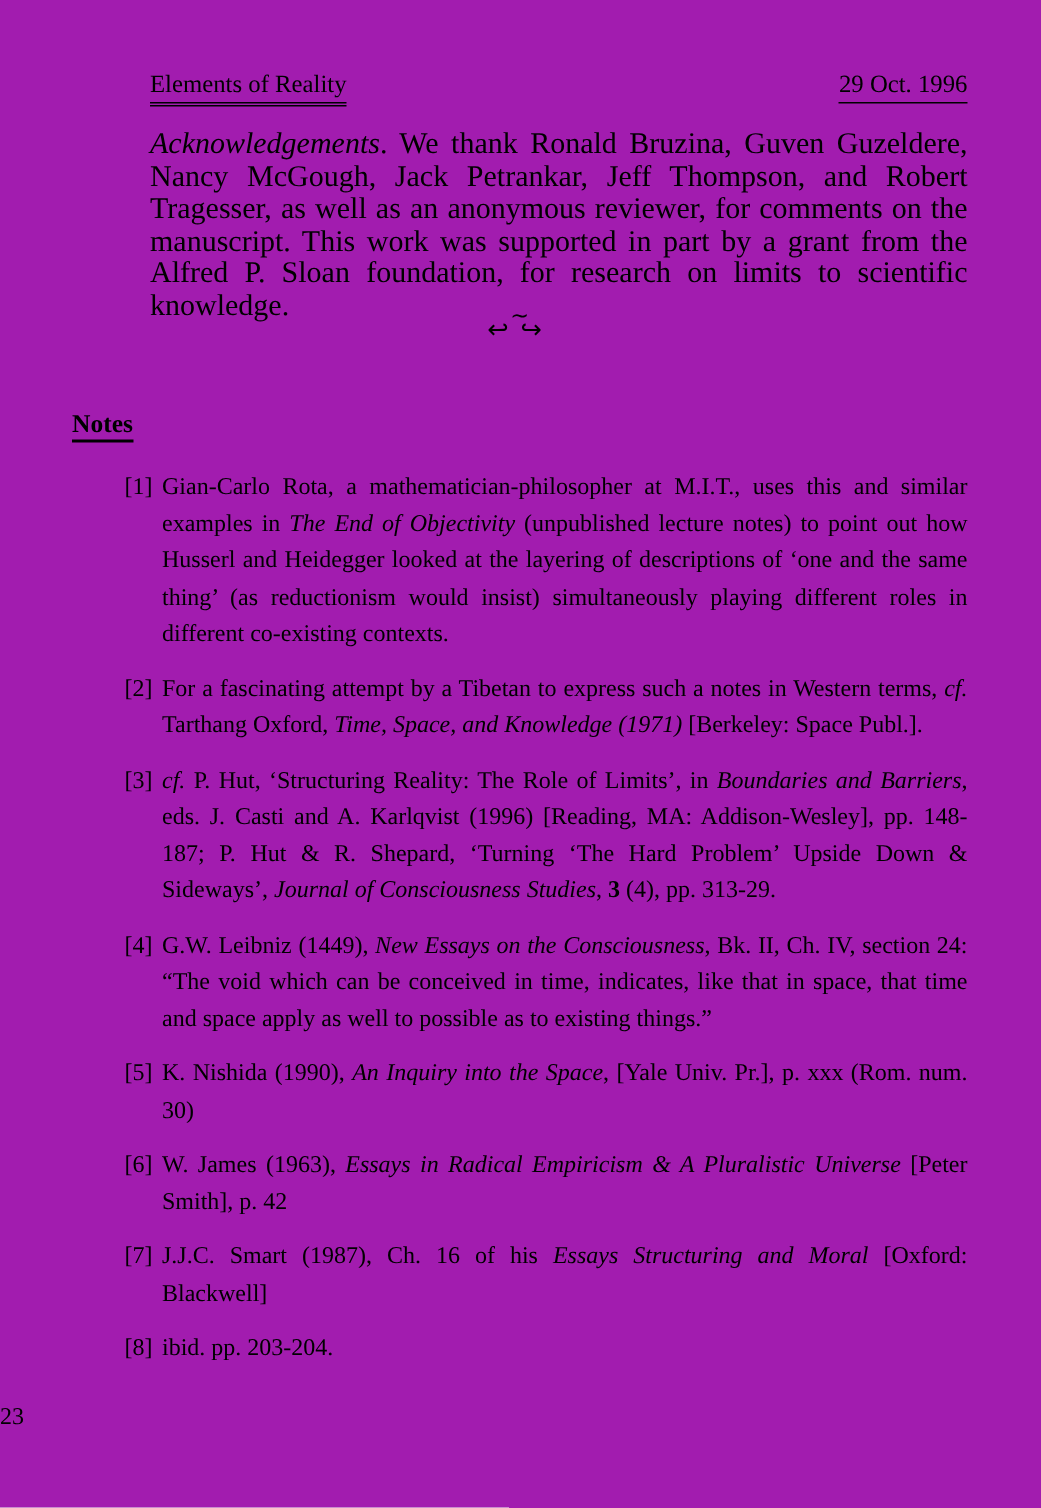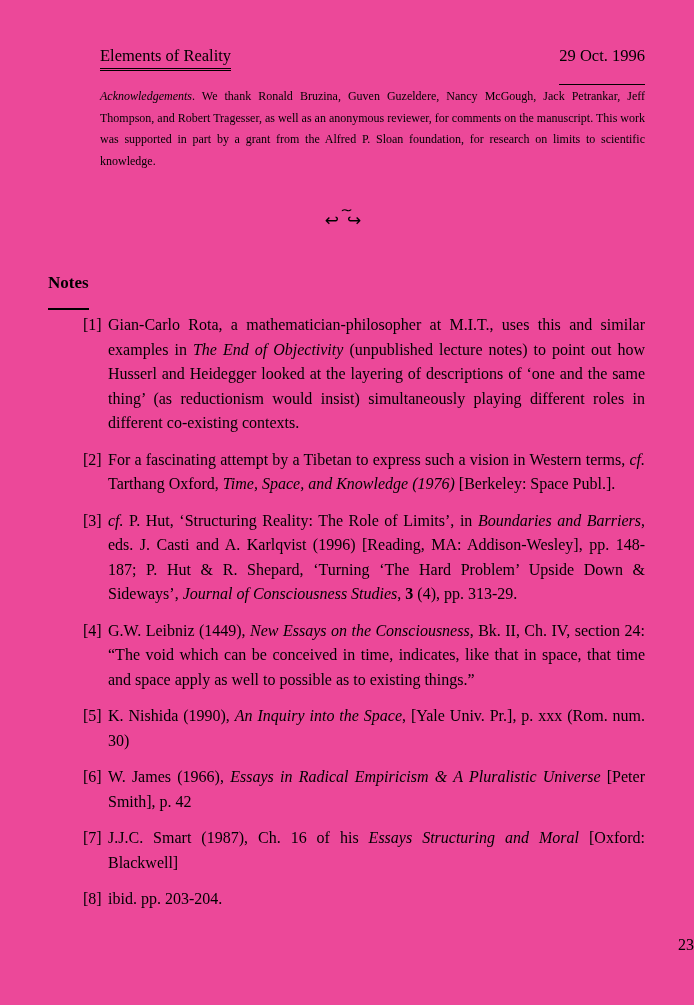--- a/index.html
+++ b/index.html
@@ -1,32 +1,32 @@
 <!DOCTYPE html>
 <html><head>
 <meta charset="utf-8">
 <style>
   html,body{margin:0;padding:0;background:#e8e8e8;}
   .page{
     position:relative;
     width:694px;height:1005px;
-    background:#ec4899;color:#000;
+    background:#a21caf;color:#000;
     font-family:"Liberation Serif","DejaVu Serif",serif;
     overflow:hidden;
   }
   .header{
     position:absolute;top:46px;left:100px;right:49px;
     display:flex;justify-content:space-between;align-items:baseline;
     font-size:16.5px;
   }
   .header-title{border-bottom:3px double #000;padding-bottom:2px;}
-  .header-date{border-bottom:1px solid #000;padding-bottom:18px;}
+  .header-date{border-bottom:1px solid #000;padding-bottom:2px;}
   .ack{
     position:absolute;top:86px;left:100px;right:49px;
-    font-size:12px;line-height:21.5px;
+    font-size:20px;line-height:21.5px;
     text-align:justify;
   }
   .it{font-style:italic;}
   .bf{font-weight:bold;}
   .ornament{
     position:absolute;top:212px;left:0;width:100%;
     text-align:center;
   }
   .orn-wrap{
     position:relative;display:inline-block;
@@ -35,41 +35,41 @@
   }
   .orn-arrows{letter-spacing:8px;}
   .orn-tilde{
     position:absolute;top:-10px;left:50%;
     transform:translateX(-54%);
     font-size:15px;letter-spacing:0;
   }
   .notes-heading{
     position:absolute;top:273px;left:48px;
     font-size:17px;font-weight:bold;
-    border-bottom:2px solid #000;padding-bottom:15px;
+    border-bottom:2px solid #000;padding-bottom:0;
   }
   .notes-list{
     position:absolute;top:313px;left:83px;right:49px;
   }
   .note{
     display:flex;
     margin-bottom:12px;
     font-size:16px;line-height:24.5px;
   }
   .note-marker{
     flex:0 0 25px;
     white-space:nowrap;
   }
   .note-text{
     flex:1 1 auto;
     text-align:justify;
   }
   .page-number{
     position:absolute;top:936px;left:0;width:100%;
-    text-align:right;font-size:16px;
+    text-align:left;font-size:16px;
   }
 </style>
 </head>
 <body>
 
 <div class="page">
 
   <div class="header">
     <span class="header-title">Elements of Reality</span>
     <span class="header-date">29 Oct. 1996</span>
@@ -85,37 +85,37 @@
 
   <div class="notes-heading">Notes</div>
 
   <div class="notes-list">
       <div class="note">
         <span class="note-marker">[1]</span>
         <div class="note-text"><span>Gian-Carlo Rota, a mathematician-philosopher at M.I.T., uses this and similar examples in </span><span class="it">The End of Objectivity</span><span> (unpublished lecture notes) to point out how Husserl and Heidegger looked at the layering of descriptions of ‘one and the same thing’ (as reductionism would insist) simultaneously playing different roles in different co-existing contexts.</span></div>
       </div>
       <div class="note">
         <span class="note-marker">[2]</span>
-        <div class="note-text"><span>For a fascinating attempt by a Tibetan to express such a vision in Western terms, </span><span class="it">cf.</span><span> Tarthang Oxford, </span><span class="it">Time, Space, and Knowledge (1976)</span><span> [Berkeley: Space Publ.].</span></div>
+        <div class="note-text"><span>For a fascinating attempt by a Tibetan to express such a notes in Western terms, </span><span class="it">cf.</span><span> Tarthang Oxford, </span><span class="it">Time, Space, and Knowledge (1971)</span><span> [Berkeley: Space Publ.].</span></div>
       </div>
       <div class="note">
         <span class="note-marker">[3]</span>
         <div class="note-text"><span class="it">cf.</span><span> P. Hut, ‘Structuring Reality: The Role of Limits’, in </span><span class="it">Boundaries and Barriers</span><span>, eds. J. Casti and A. Karlqvist (1996) [Reading, MA: Addison-Wesley], pp. 148-187; P. Hut &amp; R. Shepard, ‘Turning ‘The Hard Problem’ Upside Down &amp; Sideways’, </span><span class="it">Journal of Consciousness Studies</span><span>, </span><span class="bf">3</span><span> (4), pp. 313-29.</span></div>
       </div>
       <div class="note">
         <span class="note-marker">[4]</span>
         <div class="note-text"><span>G.W. Leibniz (1449), </span><span class="it">New Essays on the Consciousness</span><span>, Bk. II, Ch. IV, section 24: “The void which can be conceived in time, indicates, like that in space, that time and space apply as well to possible as to existing things.”</span></div>
       </div>
       <div class="note">
         <span class="note-marker">[5]</span>
         <div class="note-text"><span>K. Nishida (1990), </span><span class="it">An Inquiry into the Space</span><span>, [Yale Univ. Pr.], p. xxx (Rom. num. 30)</span></div>
       </div>
       <div class="note">
         <span class="note-marker">[6]</span>
-        <div class="note-text"><span>W. James (1966), </span><span class="it">Essays in Radical Empiricism &amp; A Pluralistic Universe</span><span> [Peter Smith], p. 42</span></div>
+        <div class="note-text"><span>W. James (1963), </span><span class="it">Essays in Radical Empiricism &amp; A Pluralistic Universe</span><span> [Peter Smith], p. 42</span></div>
       </div>
       <div class="note">
         <span class="note-marker">[7]</span>
         <div class="note-text"><span>J.J.C. Smart (1987), Ch. 16 of his </span><span class="it">Essays Structuring and Moral</span><span> [Oxford: Blackwell]</span></div>
       </div>
       <div class="note">
         <span class="note-marker">[8]</span>
         <div class="note-text"><span>ibid. pp. 203-204.</span></div>
       </div>
     </div>

